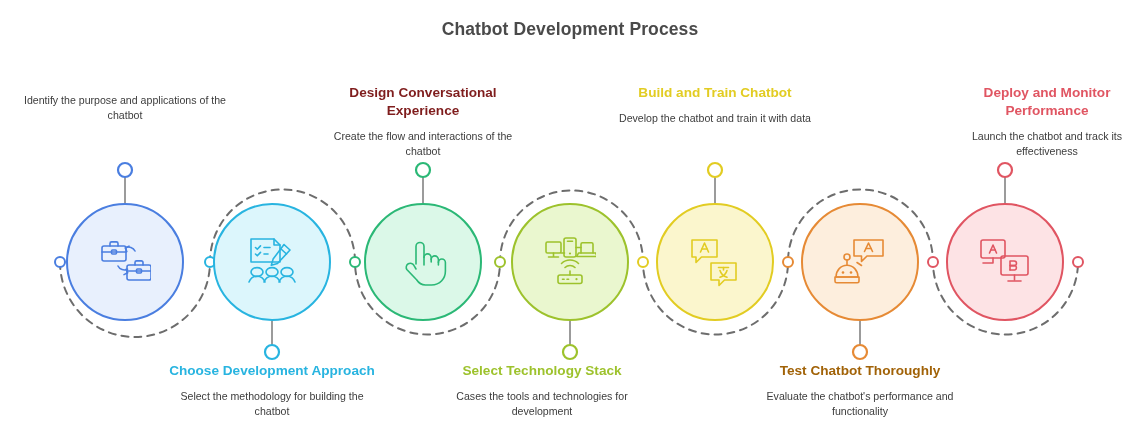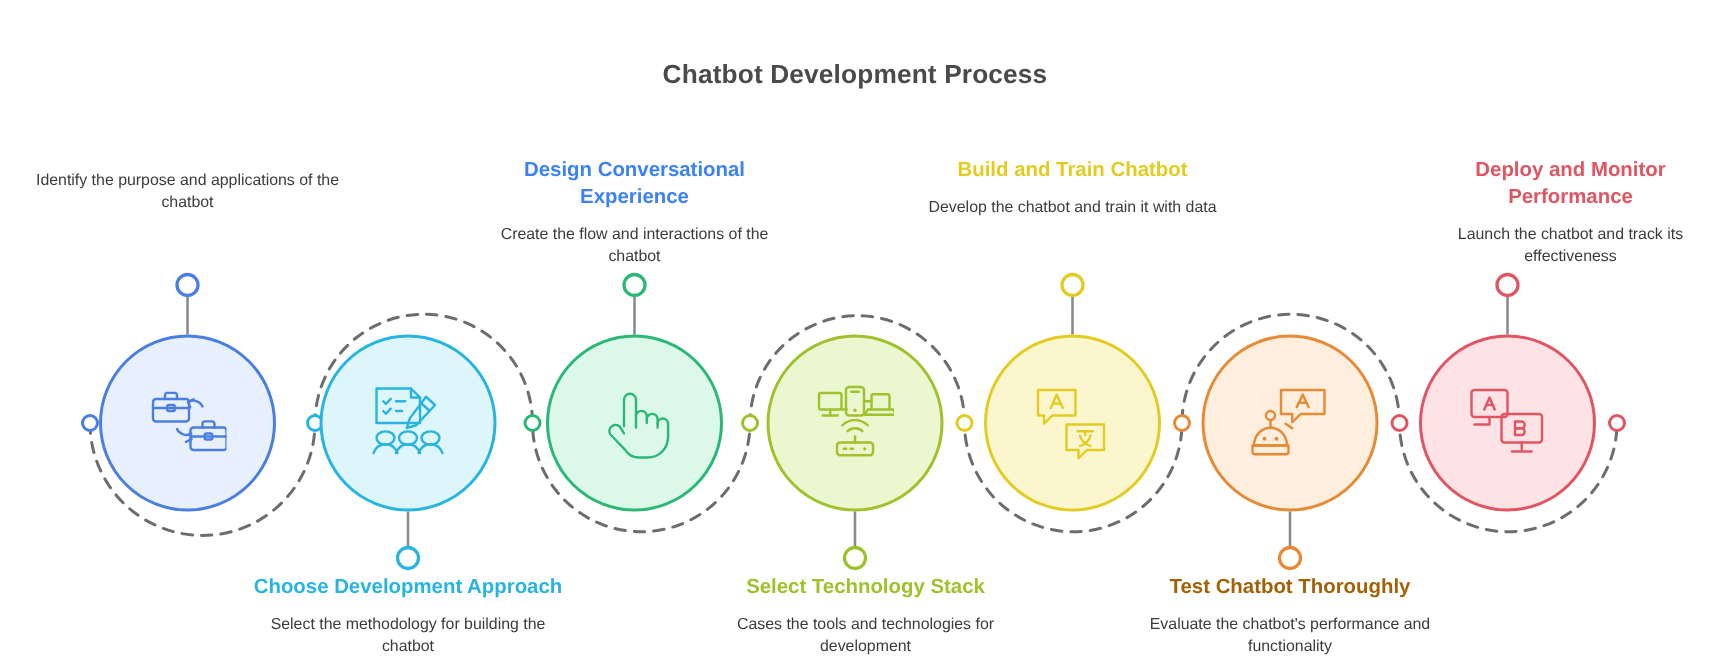--- a/index.html
+++ b/index.html
@@ -6,21 +6,21 @@
   html, body { width:1140px; height:440px; }
   body {
     background:#ffffff;
     font-family:"Liberation Sans", sans-serif;
     overflow:hidden;
     position:relative;
   }
   #diagram {
     position:absolute;
     left:0; top:0;
-    width:1140px; height:384px;margin-top:20px;
+    width:1140px; height:384px;
   }
   .title {
     position:absolute;
     left:0; top:19px;
     width:1140px;
     text-align:center;
     font-size:17.5px;
     font-weight:bold;
     color:#4a4a4a;
     letter-spacing:0.1px;
@@ -205,24 +205,24 @@
 
   <div id="labels">
       <div class="label-block above" style="left: 19px; top: 84px;">
         <div class="label-desc">Identify the purpose and applications of the chatbot</div>
       </div>
       <div class="label-block below" style="left: 166px; top: 362px;">
         <div class="label-title" style="color: rgb(40, 180, 224);">Choose Development Approach</div>
         <div class="label-desc">Select the methodology for building the chatbot</div>
       </div>
       <div class="label-block above" style="left: 317px; top: 84px;">
-        <div class="label-title" style="color: #3b82f6;">Design Conversational Experience</div>
+        <div class="label-title" style="color: #7f1d1d;">Design Conversational Experience</div>
         <div class="label-desc">Create the flow and interactions of the chatbot</div>
       </div>
-      <div class="label-block below" style="left: 471px; top: 362px; text-align: center;">
+      <div class="label-block below" style="left: 436px; top: 362px; text-align: center;">
         <div class="label-title" style="color: rgb(157, 194, 44);">Select Technology Stack</div>
         <div class="label-desc">Cases the tools and technologies for development</div>
       </div>
       <div class="label-block above" style="left: 609px; top: 84px;">
         <div class="label-title" style="color: rgb(226, 204, 34);">Build and Train Chatbot</div>
         <div class="label-desc">Develop the chatbot and train it with data</div>
       </div>
       <div class="label-block below" style="left: 754px; top: 362px;">
         <div class="label-title" style="color: #a16207;">Test Chatbot Thoroughly</div>
         <div class="label-desc">Evaluate the chatbot's performance and functionality</div>

